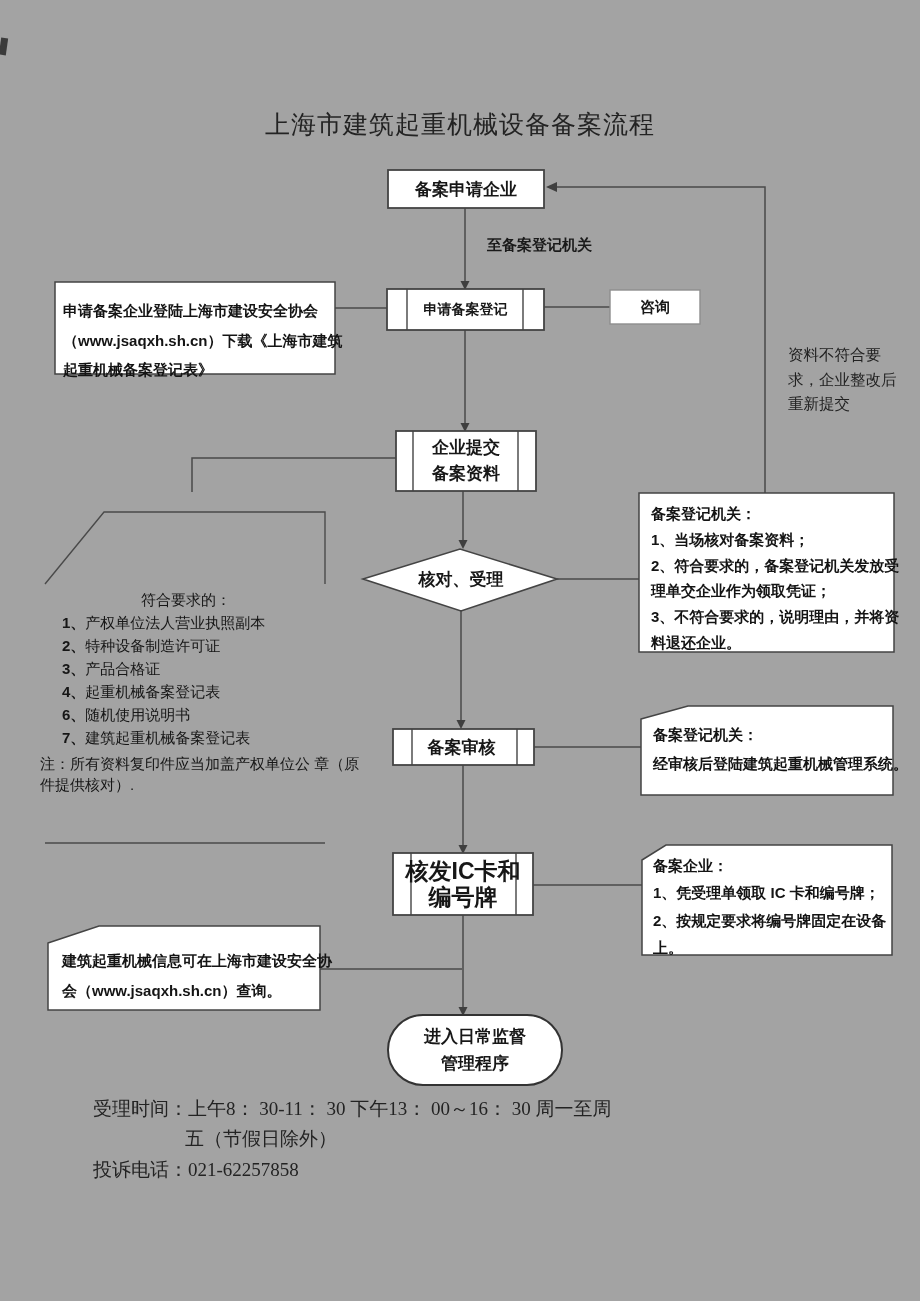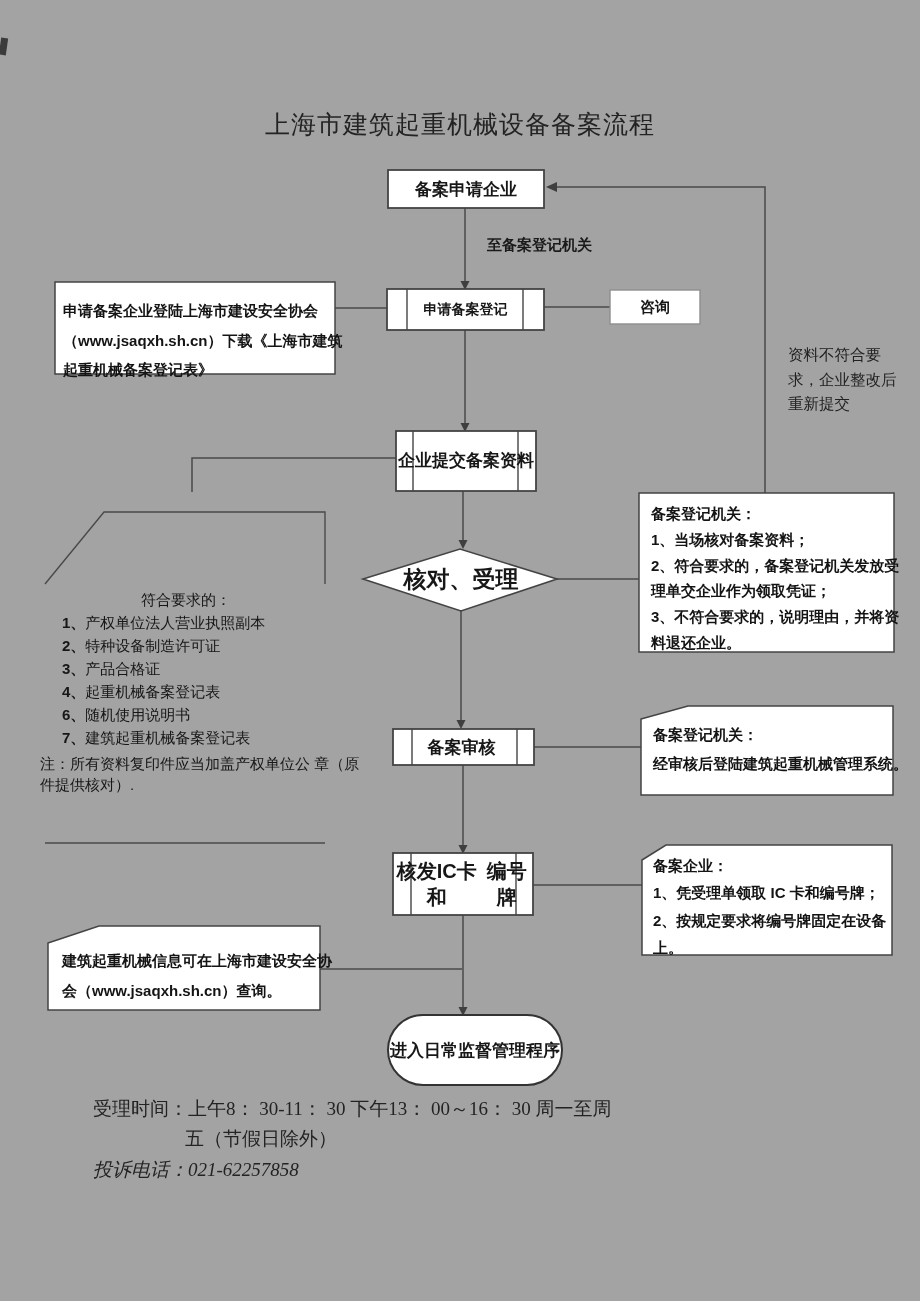--- a/index.html
+++ b/index.html
@@ -2,21 +2,21 @@
 <html><head>
 <meta charset="utf-8">
 <style>
   html,body{margin:0;padding:0;background:#ffffff;}
   .canvas{position:relative;width:920px;height:1301px;background:#a3a3a3;overflow:hidden;
           font-family:"Liberation Sans",sans-serif;color:#1a1a1a;}
   .abs{position:absolute;}
   svg.layer{position:absolute;left:0;top:0;}
   .node-label{display:flex;align-items:center;justify-content:center;text-align:center;
               font-weight:bold;color:#171717;}
-  .node-label.two-line{}
+  .node-label.two-line{flex-direction:column;}
   .title{width:920px;text-align:center;font-family:"Liberation Serif",serif;
          font-size:25px;letter-spacing:1px;color:#232323;}
   .blk{line-height:25px;font-size:15px;font-weight:bold;color:#141414;}
   .blk div{white-space:nowrap;}
   .plain{font-weight:normal;color:#222;}
   .materials{font-size:15px;color:#161616;}
   .materials .hdr{text-align:center;height:23px;line-height:23px;}
   .materials .it{height:23px;line-height:23px;padding-left:22px;white-space:nowrap;}
   .materials .it .num{font-weight:bold;}
   .materials .note{line-height:21px;white-space:nowrap;}
@@ -110,21 +110,21 @@
     <div>资料不符合要</div>
     <div>求，企业整改后</div>
     <div>重新提交</div>
   </div>
 
   <div class="abs node-label two-line" style="left:396px;top:431px;width:140px;height:60px;font-size:17px;line-height:26px;">
     <div>企业提交</div>
     <div>备案资料</div>
   </div>
 
-  <div class="abs node-label" style="left:375px;top:567px;width:172px;height:24px;font-size:23px;">核对、受理</div>
+  <div class="abs node-label" style="left:375px;top:567px;width:172px;height:24px;font-size:17px;">核对、受理</div>
 
   <div class="abs blk" style="left:651px;top:501px;width:238px;line-height:25.8px;">
     <div>备案登记机关：</div>
     <div>1、当场核对备案资料；</div>
     <div>2、符合要求的，备案登记机关发放受</div>
     <div>理单交企业作为领取凭证；</div>
     <div>3、不符合要求的，说明理由，并将资</div>
     <div>料退还企业。</div>
   </div>
 
@@ -140,21 +140,21 @@
     <div class="note">件提供核对）.</div>
   </div>
 
   <div class="abs node-label" style="left:393px;top:729px;width:137px;height:36px;font-size:17px;">备案审核</div>
 
   <div class="abs blk" style="left:653px;top:720px;width:232px;line-height:29px;">
     <div>备案登记机关：</div>
     <div>经审核后登陆建筑起重机械管理系统。</div>
   </div>
 
-  <div class="abs node-label two-line" style="left:393px;top:853px;width:140px;height:62px;font-size:20px;line-height:26px;">
+  <div class="abs node-label two-line" style="left:393px;top:853px;width:140px;height:62px;font-size:23px;line-height:26px;">
     <div>核发IC卡和</div>
     <div>编号牌</div>
   </div>
 
   <div class="abs blk" style="left:653px;top:852px;width:232px;line-height:27.3px;">
     <div>备案企业：</div>
     <div>1、凭受理单领取 IC 卡和编号牌；</div>
     <div>2、按规定要求将编号牌固定在设备</div>
     <div>上。</div>
   </div>
@@ -164,15 +164,15 @@
     <div>会（www.jsaqxh.sh.cn）查询。</div>
   </div>
 
   <div class="abs node-label two-line" style="left:388px;top:1015px;width:174px;height:70px;font-size:17px;line-height:27px;">
     <div>进入日常监督</div>
     <div>管理程序</div>
   </div>
 
   <div class="abs footer-line" style="left:93px;top:1096px;">受理时间：上午8： 30-11： 30 下午13： 00～16： 30 周一至周</div>
   <div class="abs footer-line" style="left:185px;top:1126px;">五（节假日除外）</div>
-  <div class="abs footer-line" style="left:93px;top:1157px;font-style:italic;">投诉电话：021-62257858</div>
+  <div class="abs footer-line" style="left:93px;top:1157px;">投诉电话：021-62257858</div>
 
 </div>
 
 </body></html>

